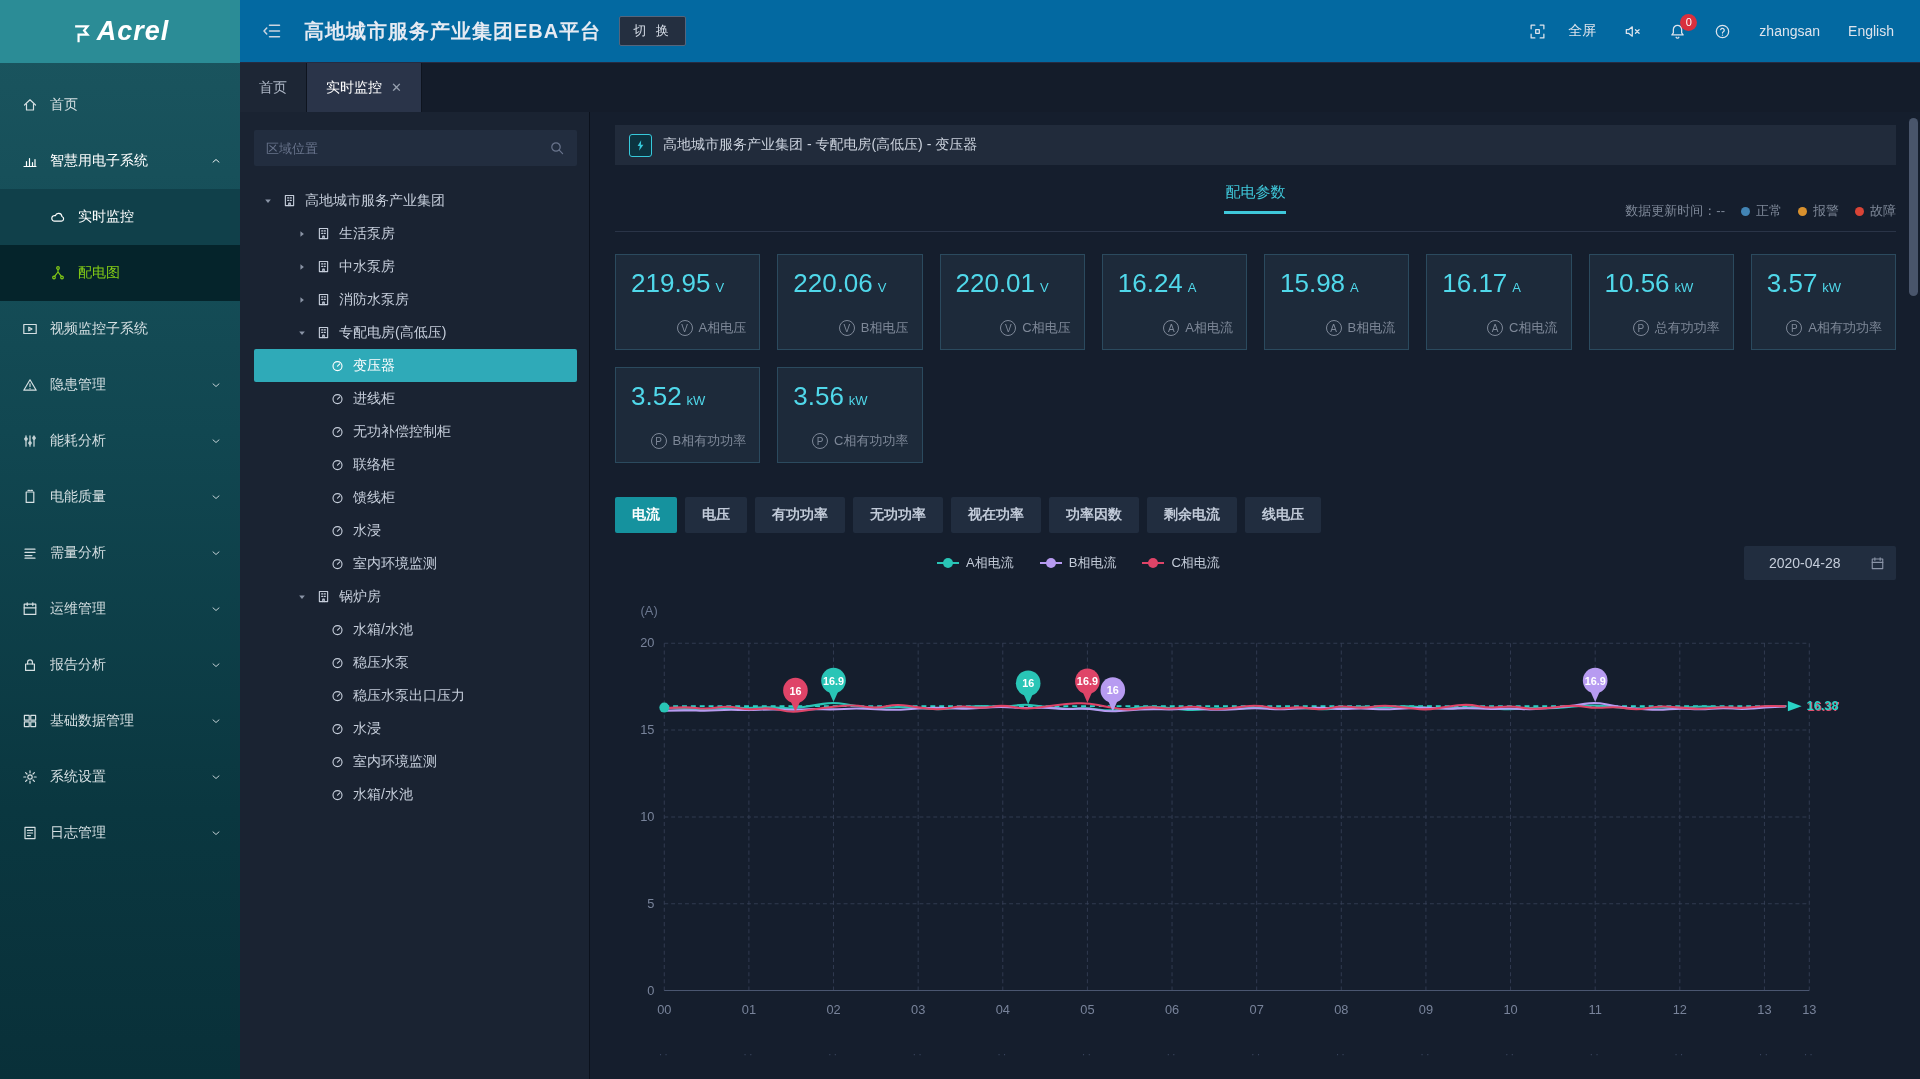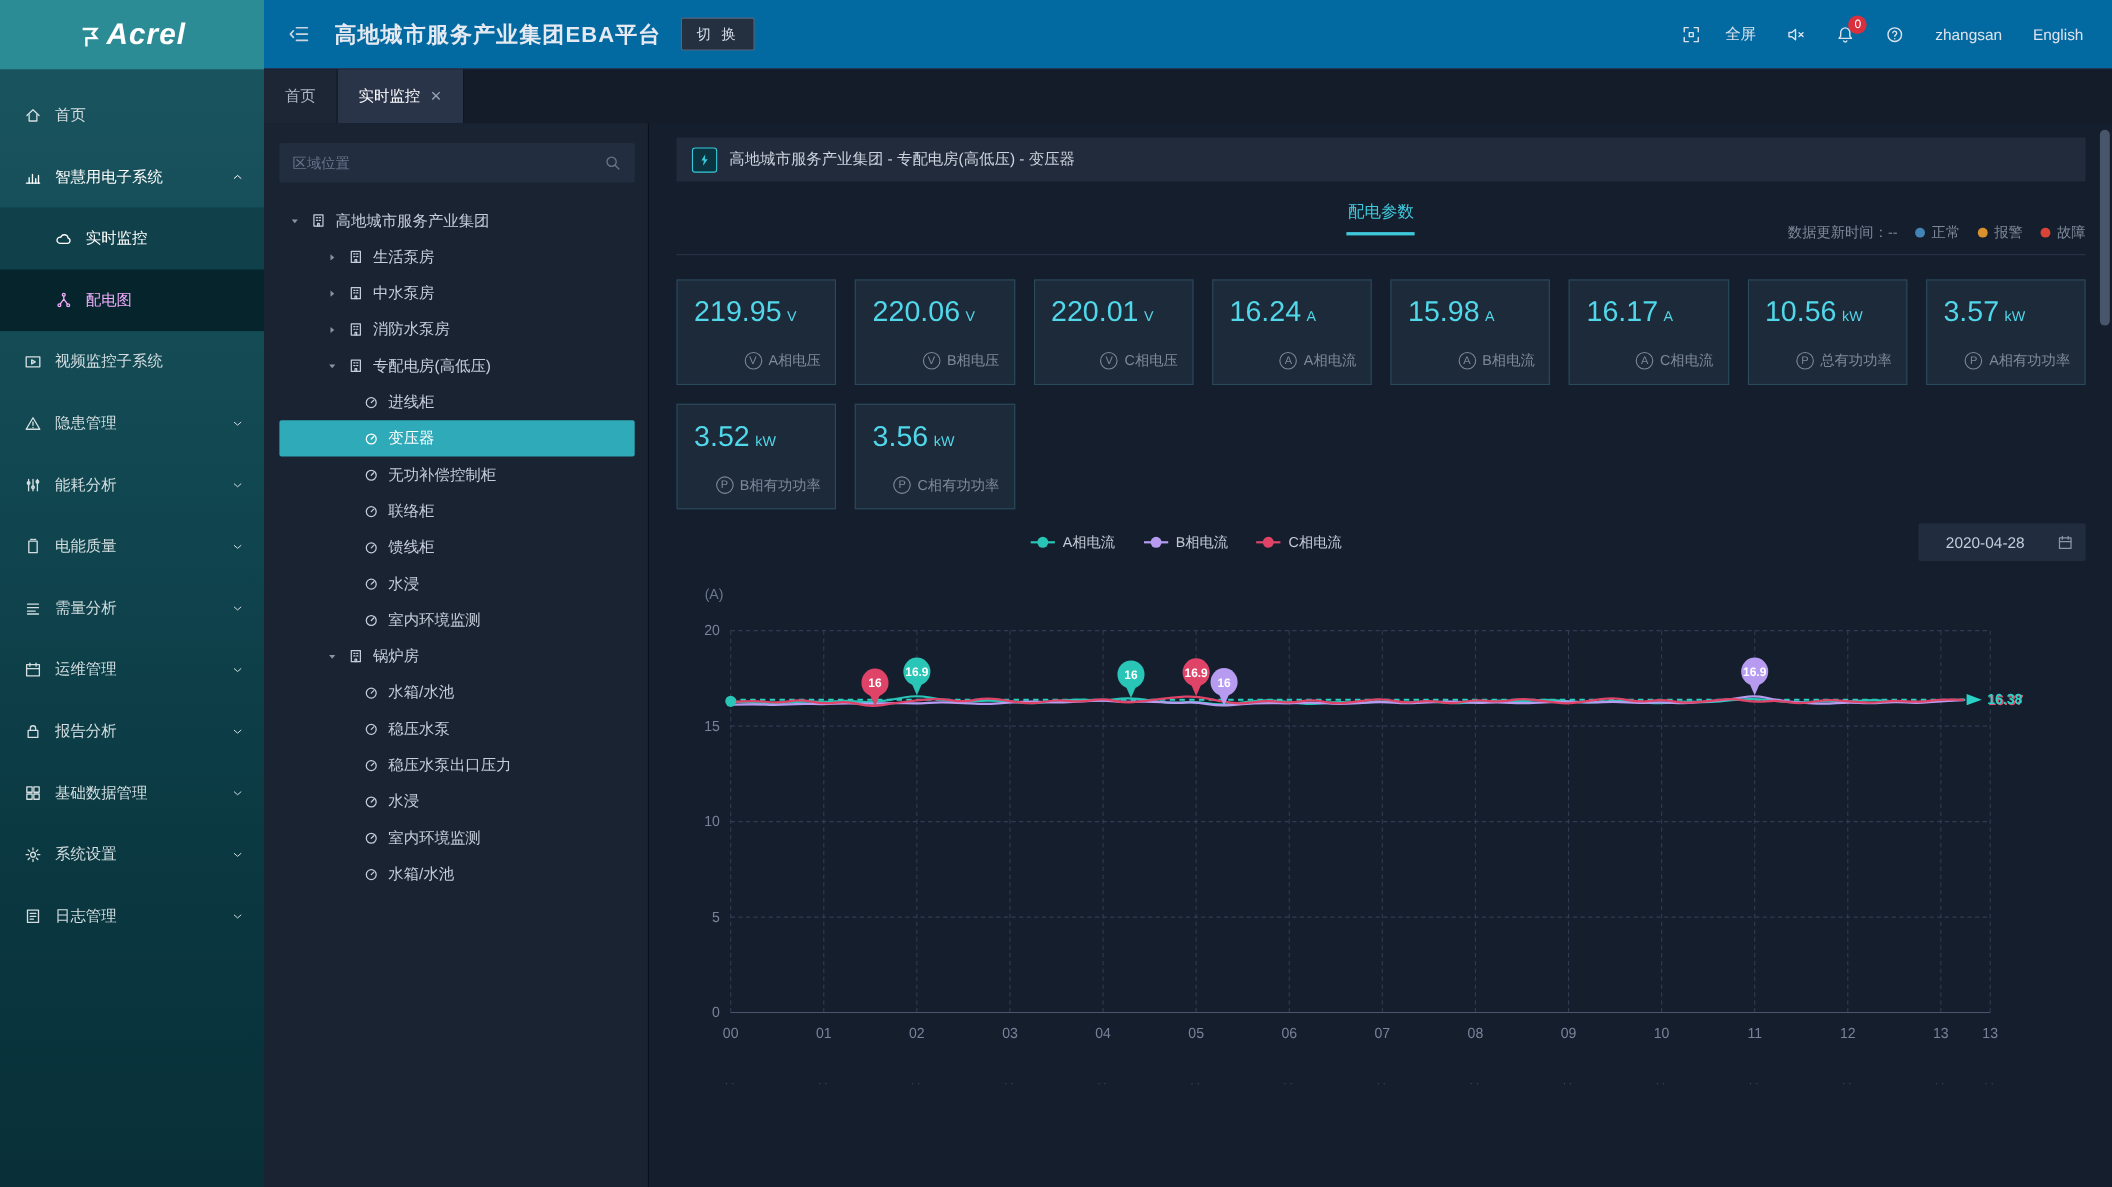--- a/index.html
+++ b/index.html
@@ -16,21 +16,21 @@
   .logo { height:63px; background:#2b8c96; display:flex; align-items:center; justify-content:center;
           color:#fff; font-size:27px; font-style:italic; font-weight:bold; letter-spacing:1px; gap:4px;}
   .logo .flag { width:22px; height:22px; }
   .logo .flag svg { width:22px; height:22px; stroke:#fff; fill:none; stroke-width:1.6; }
   .menu { flex:1; padding-top:14px; font-size:14px; color:#d5dfe2; }
   .side-item { height:56px; display:flex; align-items:center; padding:0 18px 0 22px; gap:12px; cursor:pointer; }
   .side-item .slbl { flex:1; }
   .side-item .scaret svg { width:12px; height:12px; }
   .side-item.act { color:#ffffff; }
   .submenu { background:#05242b; }
-  .sub-item { height:56px; display:flex; align-items:center; padding-left:50px; gap:12px; color:#f0abfc; cursor:pointer;}
+  .sub-item { height:56px; display:flex; align-items:center; padding-left:50px; gap:12px; color:#84cc16; cursor:pointer;}
   .sub-item.act { background:#10404a; color:#fff; }
 
   
   .right-col { flex:1; display:flex; flex-direction:column; min-width:0; }
 
   .topbar { height:63px; flex:0 0 63px; background:#0369a1; display:flex; align-items:center;
             padding:0 26px 0 22px; color:#e5eaf2; border-bottom:1px solid #272b41; }
   .fold { color:#cdd5e0; margin-right:22px; cursor:pointer; }
   .fold svg { width:20px; height:20px; }
   .title { font-size:20px; font-weight:bold; letter-spacing:1px; }
@@ -458,37 +458,37 @@
               </svg>
             </span>
             <span class="ticon icon">
               <svg viewBox="0 0 16 16">
                 <rect x="3.6" y="2.6" width="8.8" height="10.8"></rect>
                 <path d="M6 5.2h1.2M8.8 5.2H10M6 7.8h1.2M8.8 7.8H10M7.2 13.4v-2.6h1.6v2.6"></path>
               </svg>
             </span>
             <span>专配电房(高低压)</span>
           </div>
+          <div class="tree-row lv2 selected">
+            <span class="ticon icon">
+              <svg viewBox="0 0 16 16">
+                <circle cx="8" cy="8.6" r="4.8"></circle>
+                <path d="M8 8.6l2.4-2.4"></path>
+              </svg>
+            </span>
+            <span>变压器</span>
+          </div>
           <div class="tree-row lv2">
             <span class="ticon icon">
               <svg viewBox="0 0 16 16">
                 <circle cx="8" cy="8.6" r="4.8"></circle>
                 <path d="M8 8.6l2.4-2.4"></path>
               </svg>
             </span>
             <span>进线柜</span>
-          </div>
-          <div class="tree-row lv2 selected">
-            <span class="ticon icon">
-              <svg viewBox="0 0 16 16">
-                <circle cx="8" cy="8.6" r="4.8"></circle>
-                <path d="M8 8.6l2.4-2.4"></path>
-              </svg>
-            </span>
-            <span>变压器</span>
           </div>
           <div class="tree-row lv2">
             <span class="ticon icon">
               <svg viewBox="0 0 16 16">
                 <circle cx="8" cy="8.6" r="4.8"></circle>
                 <path d="M8 8.6l2.4-2.4"></path>
               </svg>
             </span>
             <span>无功补偿控制柜</span>
           </div>
@@ -656,20 +656,30 @@
           <div class="card">
             <div class="val"><span class="num">3.52</span><span class="unit">kW</span></div>
             <div class="lbl"><span class="circ">P</span>B相有功功率</div>
           </div>
           <div class="card">
             <div class="val"><span class="num">3.56</span><span class="unit">kW</span></div>
             <div class="lbl"><span class="circ">P</span>C相有功功率</div>
           </div>
         </div>
 
+      <div class="chart-tabs" id="chart-tabs">
+          <div class="ctab active">电流</div>
+          <div class="ctab">电压</div>
+          <div class="ctab">有功功率</div>
+          <div class="ctab">无功功率</div>
+          <div class="ctab">视在功率</div>
+          <div class="ctab">功率因数</div>
+          <div class="ctab">剩余电流</div>
+          <div class="ctab">线电压</div>
+        </div>
 
       <div class="legend-row">
         <div class="chart-legend" id="chart-legend">
             <span class="litem">
               <span class="lmark" style="color:#29c5b6"></span>
               <span>A相电流</span>
             </span>
             <span class="litem">
               <span class="lmark" style="color:#b79bf1"></span>
               <span>B相电流</span>

